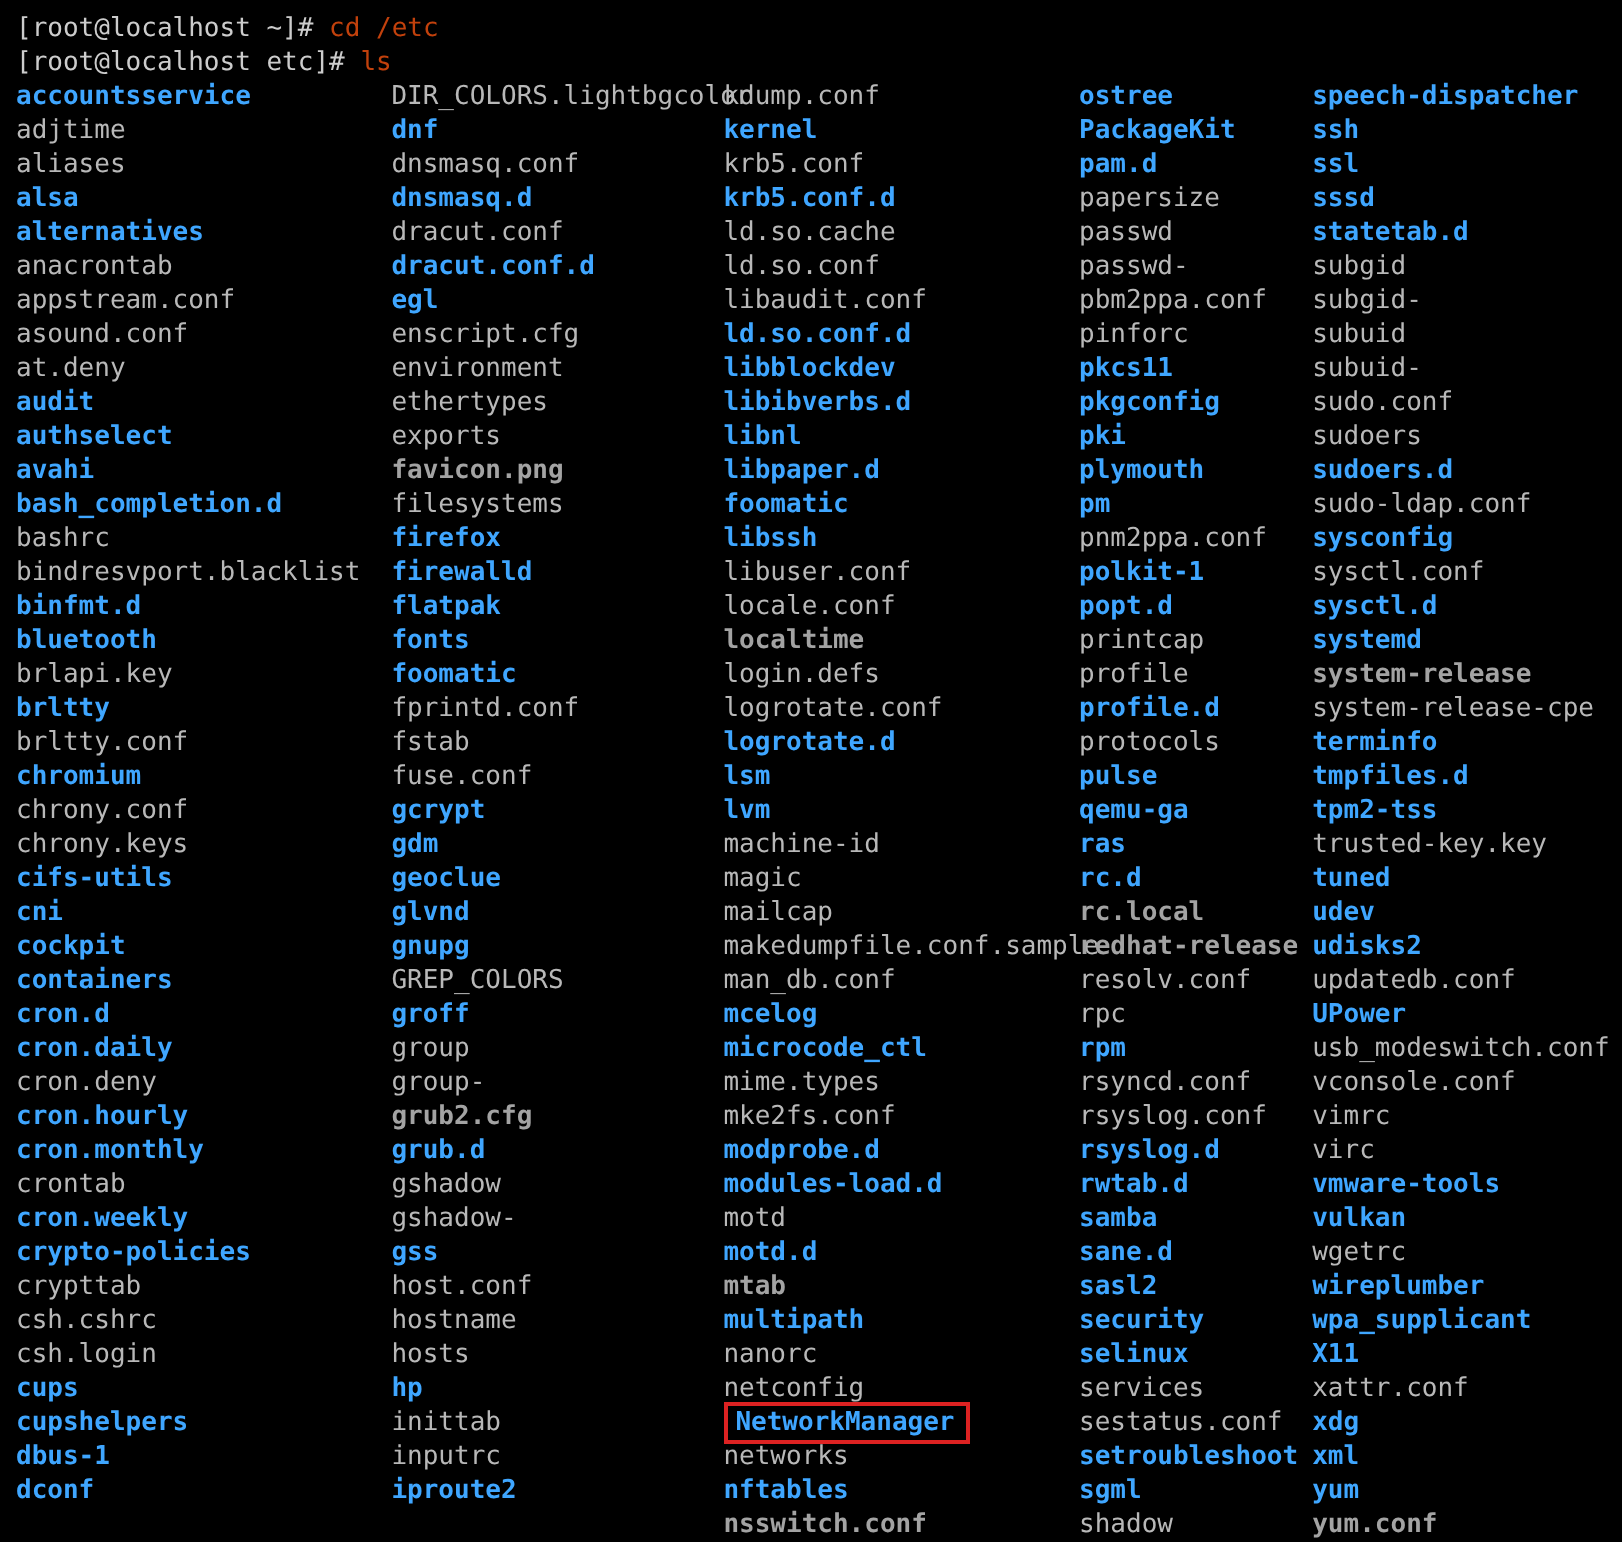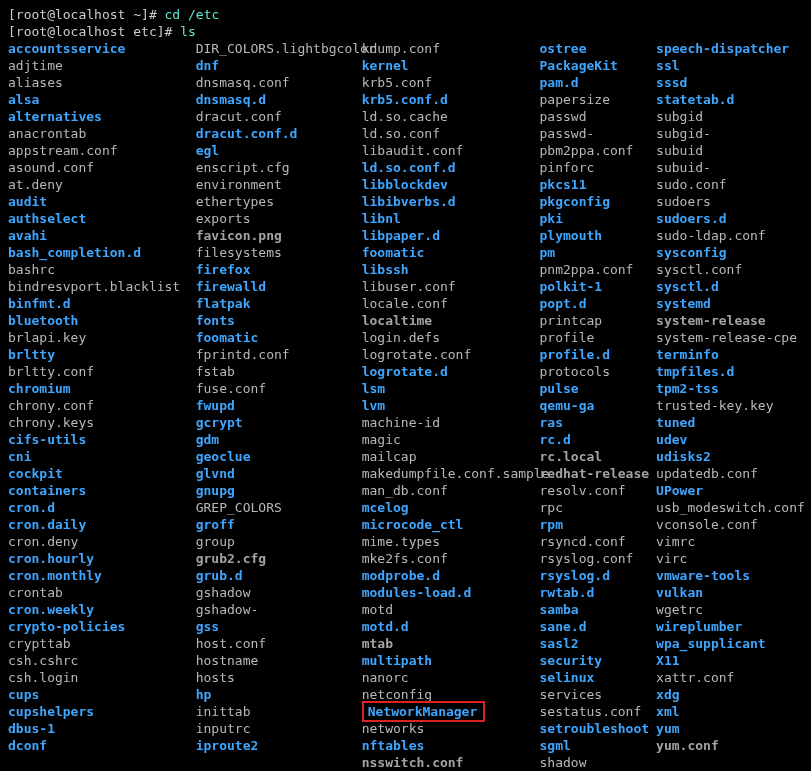--- a/index.html
+++ b/index.html
@@ -6,21 +6,21 @@
     background: #000;
     color: #ccc;
     font-family: "Consolas", "Menlo", "DejaVu Sans Mono", monospace;
     font-size: 13px;
     line-height: 17px;
     margin: 0;
     padding: 6px 8px;
     white-space: nowrap;
   }
   .prompt-line { color: #ccc; }
-  .cmd { color: #5eead4; }
+  .cmd { color: #c2410c; }
   .listing {
     display: flex;
     flex-direction: row;
     gap: 4px;
   }
   .col {
     display: flex;
     flex-direction: column;
     min-width: 0;
   }
@@ -112,29 +112,29 @@
       <div class="entry"><span class="lnk">favicon.png</span></div>
       <div class="entry"><span class="file">filesystems</span></div>
       <div class="entry"><span class="dir">firefox</span></div>
       <div class="entry"><span class="dir">firewalld</span></div>
       <div class="entry"><span class="dir">flatpak</span></div>
       <div class="entry"><span class="dir">fonts</span></div>
       <div class="entry"><span class="dir">foomatic</span></div>
       <div class="entry"><span class="file">fprintd.conf</span></div>
       <div class="entry"><span class="file">fstab</span></div>
       <div class="entry"><span class="file">fuse.conf</span></div>
-      <div class="entry"><span class="dir">fwupd</span></div>
       <div class="entry"><span class="dir">gcrypt</span></div>
       <div class="entry"><span class="dir">gdm</span></div>
       <div class="entry"><span class="dir">geoclue</span></div>
       <div class="entry"><span class="dir">glvnd</span></div>
       <div class="entry"><span class="dir">gnupg</span></div>
       <div class="entry"><span class="file">GREP_COLORS</span></div>
       <div class="entry"><span class="dir">groff</span></div>
       <div class="entry"><span class="file">group</span></div>
+      <div class="entry"><span class="file">group-</span></div>
       <div class="entry"><span class="lnk">grub2.cfg</span></div>
       <div class="entry"><span class="dir">grub.d</span></div>
       <div class="entry"><span class="file">gshadow</span></div>
       <div class="entry"><span class="file">gshadow-</span></div>
       <div class="entry"><span class="dir">gss</span></div>
       <div class="entry"><span class="file">host.conf</span></div>
       <div class="entry"><span class="file">hostname</span></div>
       <div class="entry"><span class="file">hosts</span></div>
       <div class="entry"><span class="dir">hp</span></div>
       <div class="entry"><span class="file">inittab</span></div>
@@ -226,20 +226,21 @@
       <div class="entry"><span class="dir">security</span></div>
       <div class="entry"><span class="dir">selinux</span></div>
       <div class="entry"><span class="file">services</span></div>
       <div class="entry"><span class="file">sestatus.conf</span></div>
       <div class="entry"><span class="dir">setroubleshoot</span></div>
       <div class="entry"><span class="dir">sgml</span></div>
       <div class="entry"><span class="file">shadow</span></div>
     </div>
     <div class="col c4">
       <div class="entry"><span class="dir">speech-dispatcher</span></div>
+      <div class="entry"><span class="dir">ssh</span></div>
       <div class="entry"><span class="dir">ssl</span></div>
       <div class="entry"><span class="dir">sssd</span></div>
       <div class="entry"><span class="dir">statetab.d</span></div>
       <div class="entry"><span class="file">subgid</span></div>
       <div class="entry"><span class="file">subgid-</span></div>
       <div class="entry"><span class="file">subuid</span></div>
       <div class="entry"><span class="file">subuid-</span></div>
       <div class="entry"><span class="file">sudo.conf</span></div>
       <div class="entry"><span class="file">sudoers</span></div>
       <div class="entry"><span class="dir">sudoers.d</span></div>

